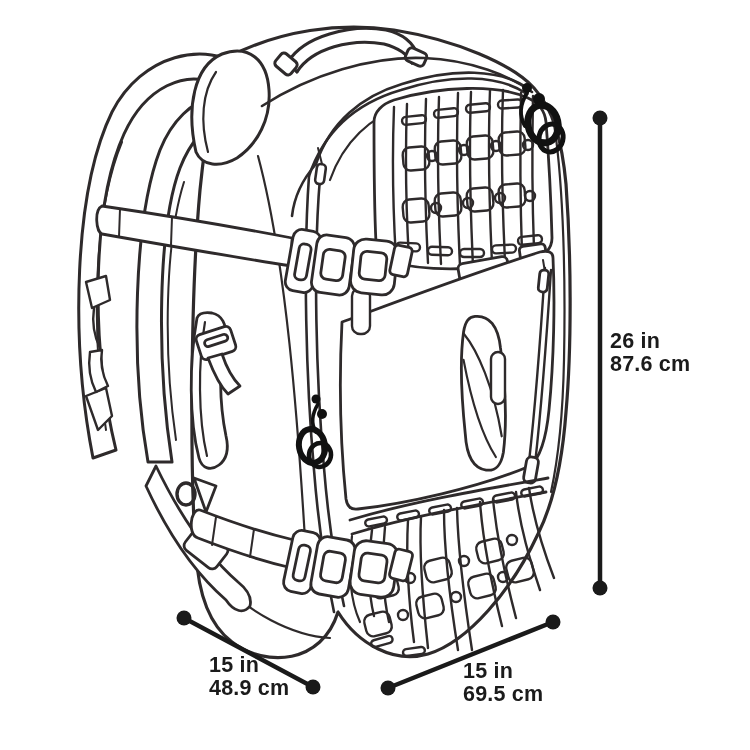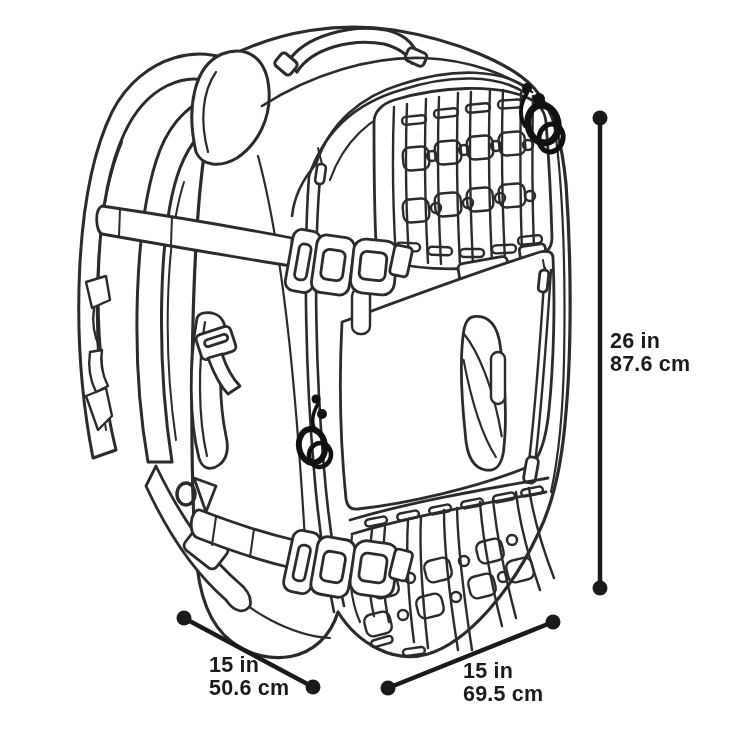--- a/index.html
+++ b/index.html
@@ -264,20 +264,20 @@
     </g>
   </g>
 </svg>
 
 <div class="dim-label label-height">
   <span>26 in</span>
   <span>87.6 cm</span>
 </div>
 <div class="dim-label label-depth">
   <span>15 in</span>
-  <span>50.6 cm</span>
+  <span>48.9 cm</span>
 </div>
 <div class="dim-label label-width">
   <span>15 in</span>
   <span>69.5 cm</span>
 </div>
 
 </div>
 
 </body></html>

